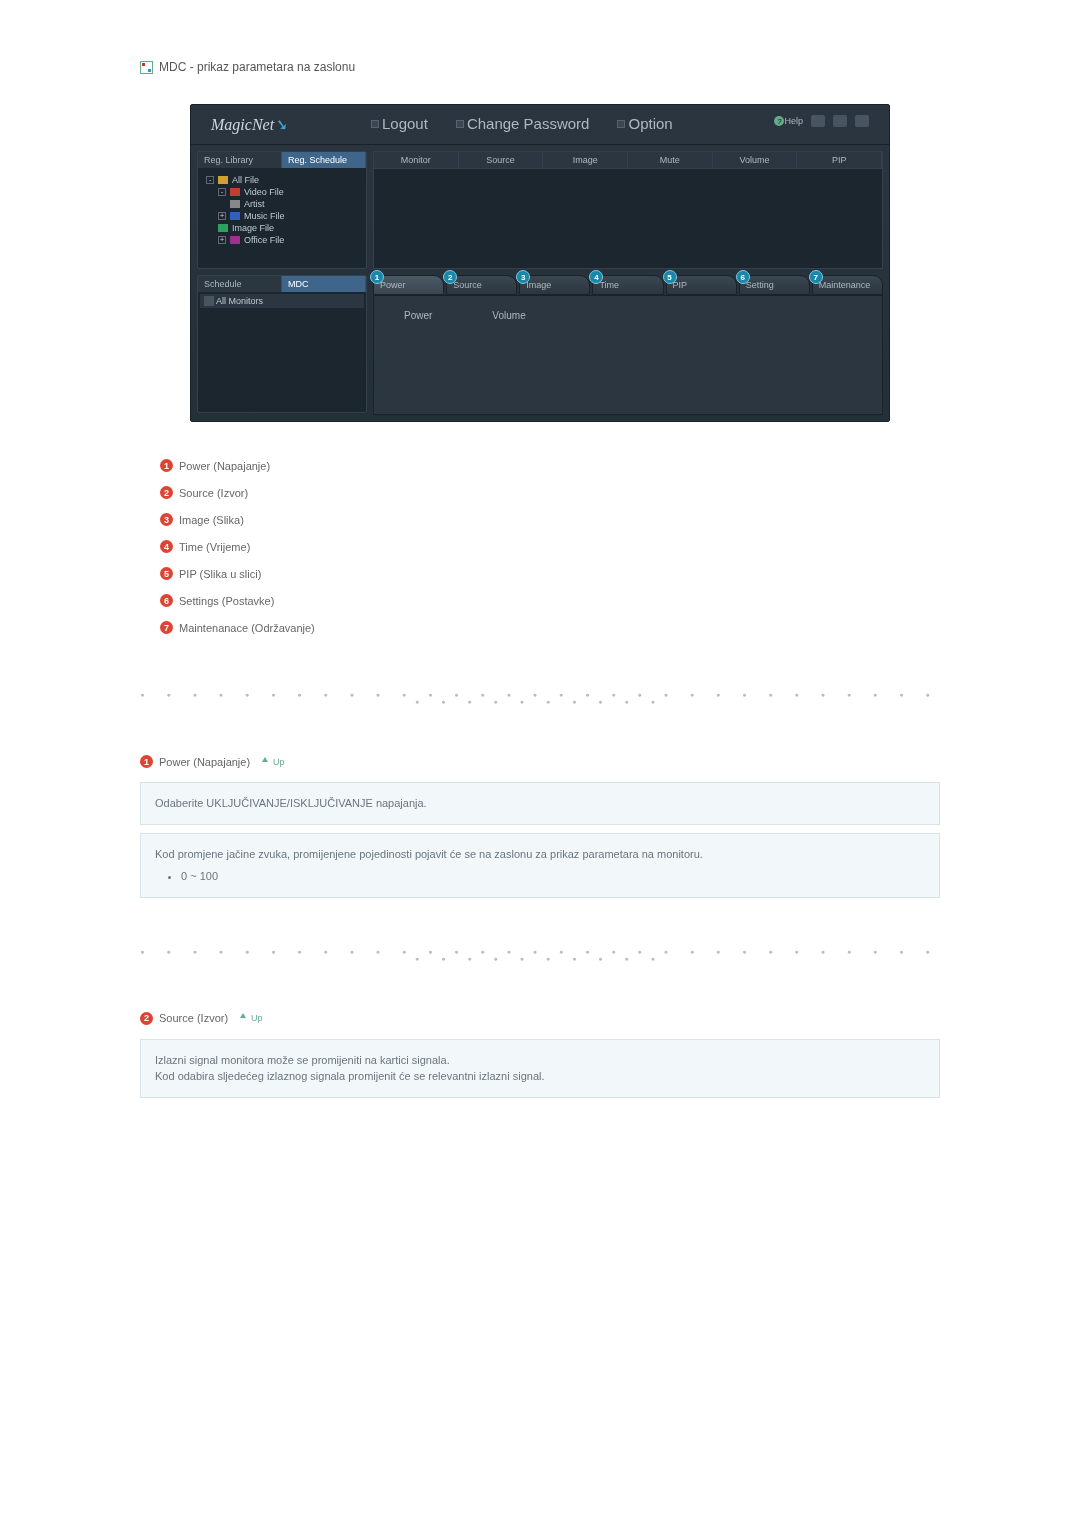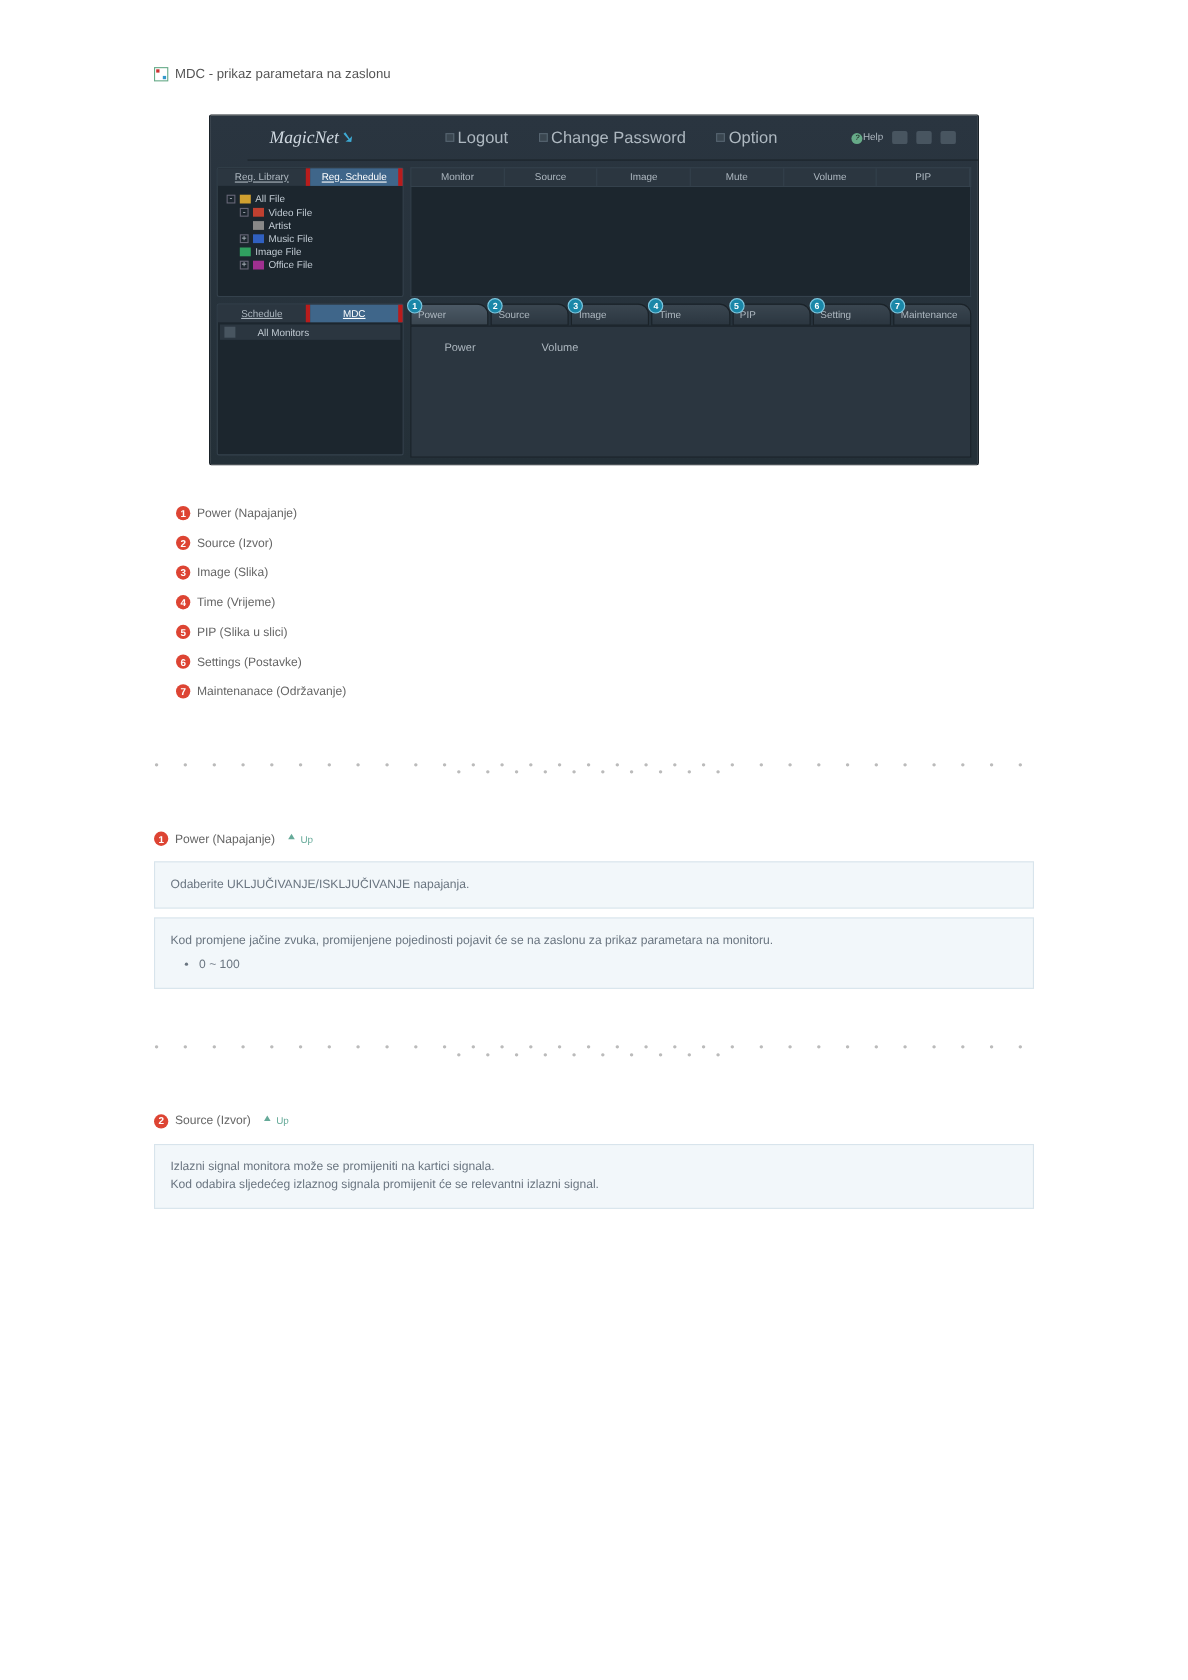--- a/index.html
+++ b/index.html
@@ -45,24 +45,23 @@
   .app-window {
     width: 700px;
     margin: 0 auto 30px;
     background: linear-gradient(to bottom, #2a3540, #243038);
     border: 1px solid #1a2228;
     border-radius: 2px;
     color: #aeb8c0;
   }
   .app-header {
     display: flex;
-    align-items: center;
+    align-items: flex-start;
     padding: 10px 20px;
     border-bottom: 1px solid #1a2228;
-    margin-left: 34px;
   }
   .app-logo {
     font-size: 16px;
     color: #cfd8e0;
     font-family: Georgia, serif;
     font-style: italic;
     flex: 0 0 160px;
   }
   .app-logo .swoosh {
     color: #3da9d3;
@@ -101,23 +100,21 @@
     font-size: 9px;
   }
   .side-tabs {
     display: flex;
     background: #2b3640;
   }
   .side-tab {
     flex: 1;
     padding: 3px 6px;
     font-size: 9px;
-    text-align: center;
-    border-right: 4px solid #b91c1c;
-    text-decoration: underline;
+    border-right: 1px solid #b91c1c;
   }
   .side-tab.active { background: #3f668a; color: #fff; }
   .tree { padding: 6px 8px; min-height: 100px; color: #c0cad2; }
   .tree-item { display: flex; align-items: center; gap: 4px; padding: 1px 0; }
   .tree-ind1 { padding-left: 12px; }
   .tree-ind2 { padding-left: 24px; }
   .fld { width: 10px; height: 8px; background: #d0a030; display: inline-block; }
   .fld.v { background: #c04030; }
   .fld.m { background: #3060c0; }
   .fld.i { background: #30a060; }
@@ -194,21 +191,21 @@
     text-align: center;
     font-size: 9px;
     background: linear-gradient(to bottom, #394450, #2b3640);
     border: 1px solid #1a2228;
     color: #5a6670;
   }
   .side-panel.schedule .body { min-height: 120px; padding: 2px; }
   .sched-row {
     display: flex;
     align-items: center;
-    gap: 20px;
+    gap: 2px;
     background: #2b3640;
     padding: 2px 4px;
     font-size: 9px;
     color: #c0cad2;
   }
   .sq-chk { width: 10px; height: 10px; background: #485560; display: inline-block; }
 
   
   .legend {
     margin: 24px 0 40px 20px;

